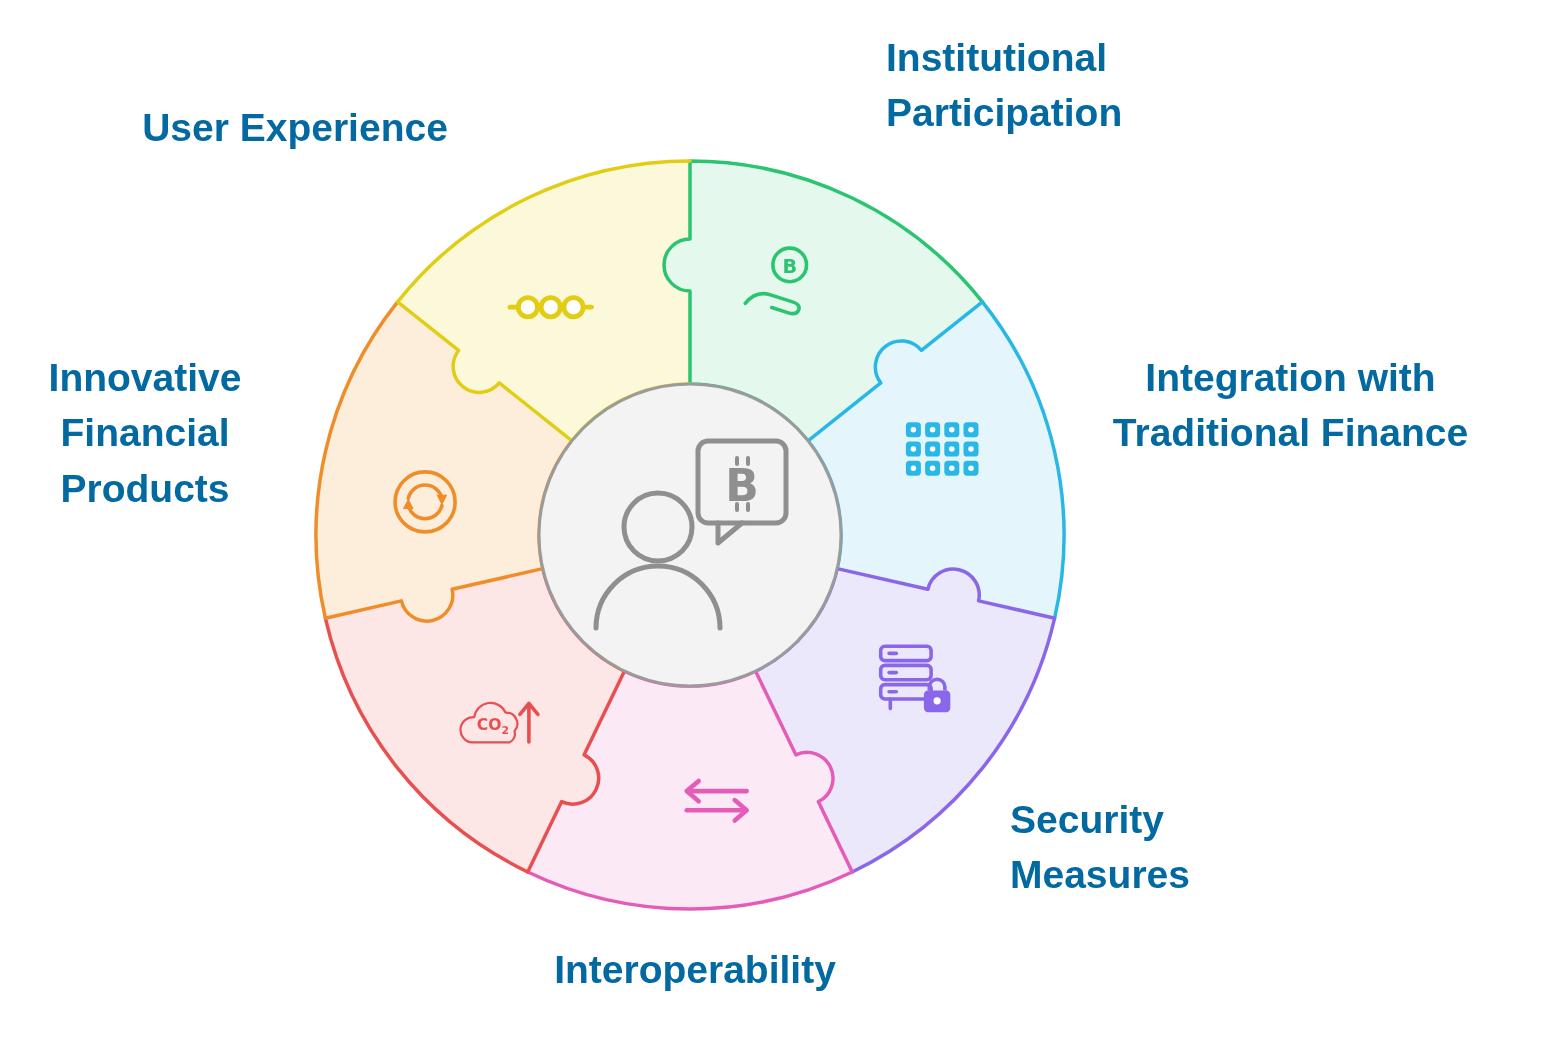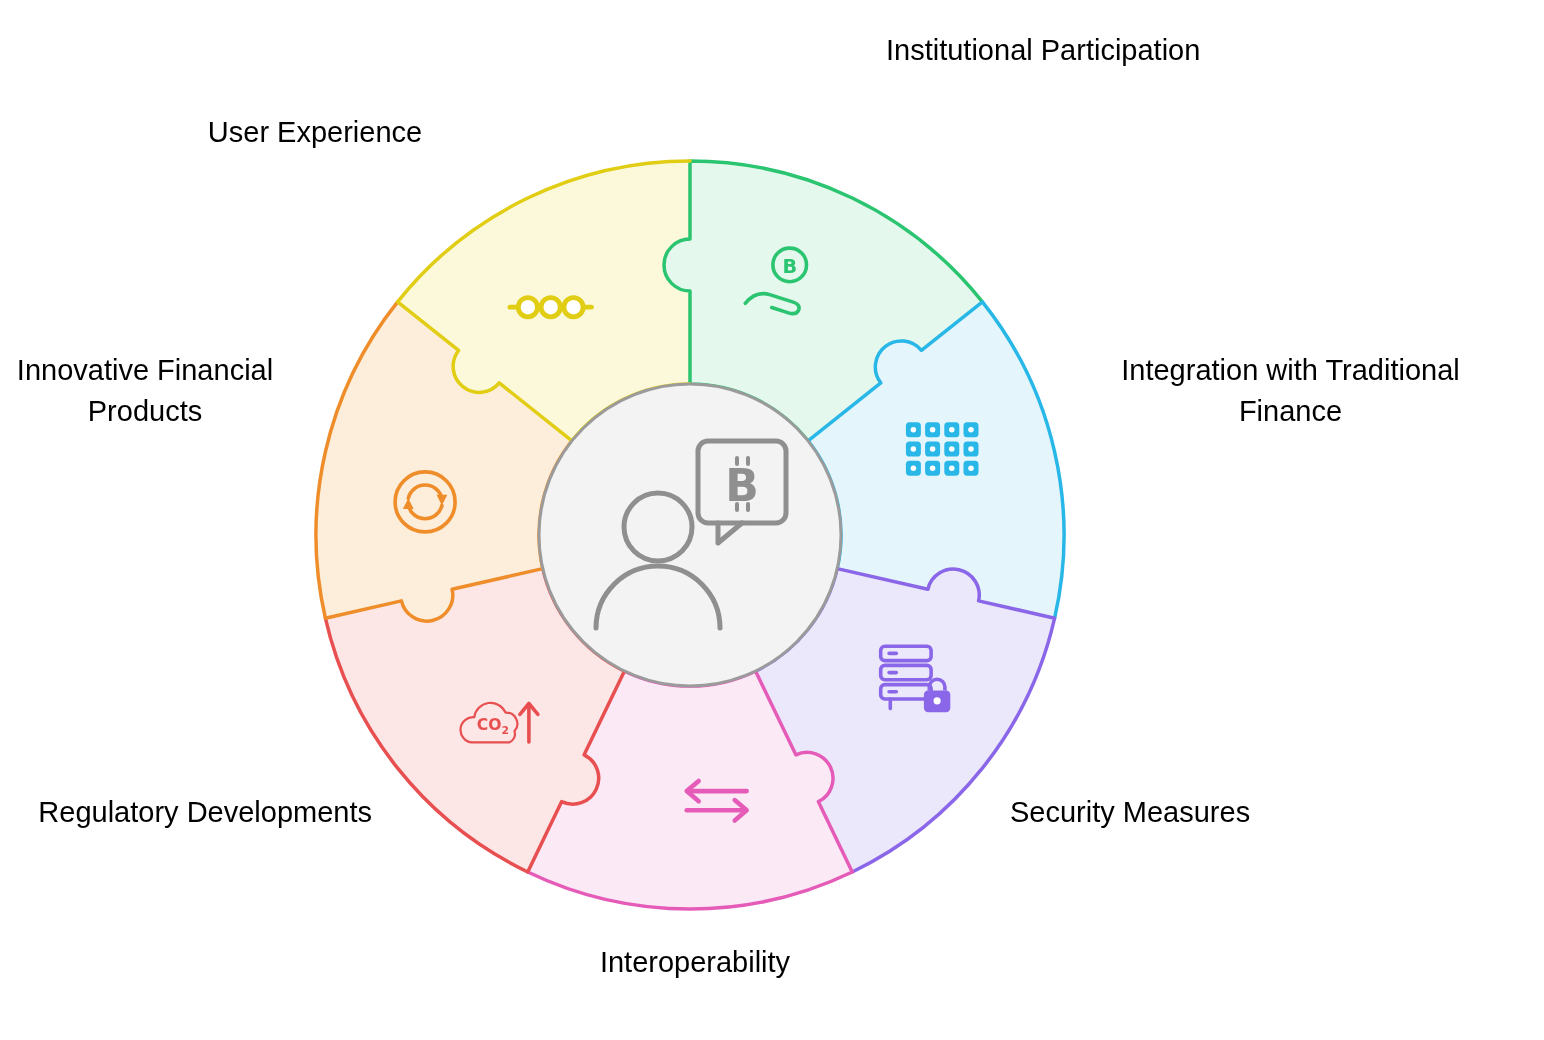--- a/index.html
+++ b/index.html
@@ -1,22 +1,22 @@
 <!DOCTYPE html>
 <html><head>
 <meta charset="utf-8">
 <style>
   * { margin:0; padding:0; box-sizing:border-box; }
   html,body { background:#ffffff; }
   body { font-family:"Liberation Sans","DejaVu Sans",sans-serif; }
   .stage { position:relative; width:1544px; height:1040px; background:#fff; overflow:hidden; }
   .wheel { position:absolute; left:0; top:0; }
-  .lbl { position:absolute; font-size:29px; line-height:1.42; font-weight:400; color:#000000; }
+  .lbl { position:absolute; font-size:39px; line-height:1.42; font-weight:700; color:#0369a1; }
   .lbl-institutional { left:886px; top:30px;  width:340px; text-align:left; }
-  .lbl-user          { left:110px; top:100px; width:410px; text-align:center;margin-top:12px; }
+  .lbl-user          { left:90px; top:100px; width:410px; text-align:center; }
   .lbl-integration   { left:1108px;top:350px; width:365px; text-align:center; }
   .lbl-security      { left:1010px;top:792px; width:280px; text-align:left; }
   .lbl-interop       { left:440px; top:942px; width:510px; text-align:center; }
   .lbl-regulatory    { left:0px;   top:792px; width:372px; text-align:right; }
   .lbl-innovative    { left:10px;  top:350px; width:270px; text-align:center; }
 </style>
 </head>
 <body>
 
 <div class="stage">
@@ -132,16 +132,15 @@
           <line x1="58" y1="-31" x2="58" y2="-25"></line>
         </g>
       </g>
     </svg>
 
   <div class="lbl lbl-user">User Experience</div>
   <div class="lbl lbl-institutional">Institutional Participation</div>
   <div class="lbl lbl-integration">Integration with Traditional Finance</div>
   <div class="lbl lbl-interop">Interoperability</div>
   <div class="lbl lbl-security">Security Measures</div>
-  <div class="lbl lbl-regulatory">Regulatory Developments</div>
   <div class="lbl lbl-innovative">Innovative Financial Products</div>
 
 </div>
 
 </body></html>

